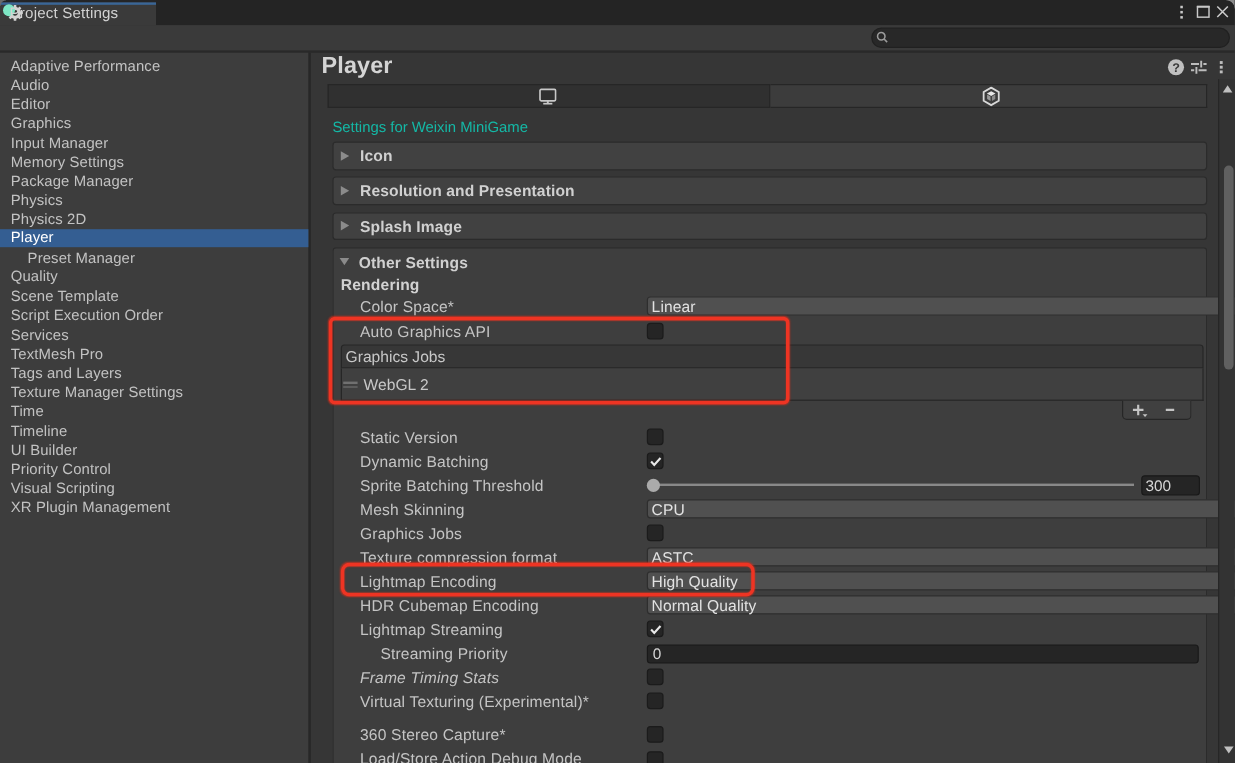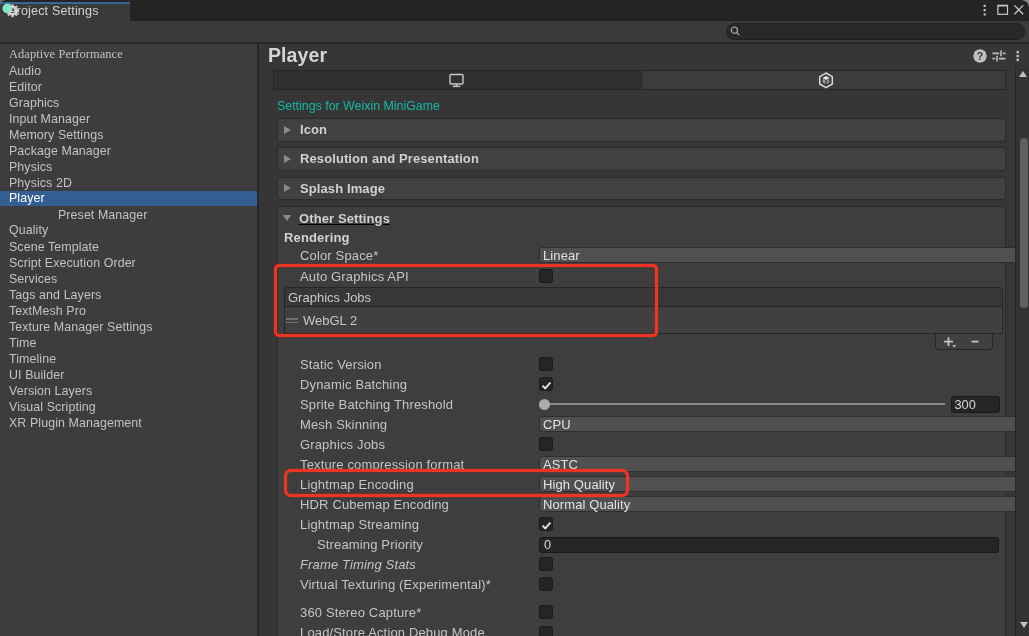--- a/index.html
+++ b/index.html
@@ -65,21 +65,21 @@
   <div class="abs" style="left:726px;top:22.5px;width:298.5px;height:17px;background:#282828;border:1px solid #202020;border-radius:8.5px;box-sizing:border-box;"></div>
   <svg class="abs" style="left:729px;top:25px;" width="13" height="13" viewBox="0 0 13 13">
     <circle cx="5.4" cy="5.2" r="3.1" fill="none" stroke="#9b9b9b" stroke-width="1.3"></circle>
     <path d="M7.7 7.5 L10.3 10.1" stroke="#9b9b9b" stroke-width="1.3"></path>
   </svg>
 
   <div class="abs" style="left:0;top:44px;width:257px;height:592px;background:#3d3d3d;"></div>
   <div class="abs" style="left:257px;top:44px;width:2px;height:592px;background:#272727;"></div>
   <div id="sidebar" class="abs" style="left:0;top:46.5px;width:257px;">
       <div style="height:16px;display:flex;align-items:center;padding-left:9px;">
-      <span style="font-size:12.4px;letter-spacing:0.1px;color:#c2c2c2;font-family:Liberation Serif, serif;">Adaptive Performance</span>
+      <span style="font-size:12.4px;letter-spacing:0.1px;color:#c2c2c2;">Adaptive Performance</span>
       </div>
       <div style="height:16px;display:flex;align-items:center;padding-left:9px;">
       <span style="font-size:12.4px;letter-spacing:0.1px;color:#c2c2c2;">Audio</span>
       </div>
       <div style="height:16px;display:flex;align-items:center;padding-left:9px;">
       <span style="font-size:12.4px;letter-spacing:0.1px;color:#c2c2c2;">Editor</span>
       </div>
       <div style="height:16px;display:flex;align-items:center;padding-left:9px;">
       <span style="font-size:12.4px;letter-spacing:0.1px;color:#c2c2c2;">Graphics</span>
       </div>
@@ -94,55 +94,55 @@
       </div>
       <div style="height:16px;display:flex;align-items:center;padding-left:9px;">
       <span style="font-size:12.4px;letter-spacing:0.1px;color:#c2c2c2;">Physics</span>
       </div>
       <div style="height:16px;display:flex;align-items:center;padding-left:9px;">
       <span style="font-size:12.4px;letter-spacing:0.1px;color:#c2c2c2;">Physics 2D</span>
       </div>
       <div style="height:15px;margin-bottom:1px;display:flex;align-items:center;padding-left:9px;background:#345e92;">
       <span style="font-size:12.4px;letter-spacing:0.1px;color:#ffffff;">Player</span>
       </div>
-      <div style="height:16px;display:flex;align-items:center;padding-left:23px;margin-left:35px;">
+      <div style="height:16px;display:flex;align-items:center;padding-left:23px;">
       <span style="font-size:12.4px;letter-spacing:0.1px;color:#c2c2c2;">Preset Manager</span>
       </div>
       <div style="height:16px;display:flex;align-items:flex-start;padding-left:9px;">
       <span style="font-size:12.4px;letter-spacing:0.1px;color:#c2c2c2;">Quality</span>
       </div>
       <div style="height:16px;display:flex;align-items:center;padding-left:9px;">
       <span style="font-size:12.4px;letter-spacing:0.1px;color:#c2c2c2;">Scene Template</span>
       </div>
       <div style="height:16px;display:flex;align-items:center;padding-left:9px;">
       <span style="font-size:12.4px;letter-spacing:0.1px;color:#c2c2c2;">Script Execution Order</span>
       </div>
       <div style="height:16px;display:flex;align-items:center;padding-left:9px;">
       <span style="font-size:12.4px;letter-spacing:0.1px;color:#c2c2c2;">Services</span>
       </div>
       <div style="height:16px;display:flex;align-items:center;padding-left:9px;">
+      <span style="font-size:12.4px;letter-spacing:0.1px;color:#c2c2c2;">TextMesh Pro</span>
+      </div>
+      <div style="height:16px;display:flex;align-items:center;padding-left:9px;">
       <span style="font-size:12.4px;letter-spacing:0.1px;color:#c2c2c2;">Tags and Layers</span>
       </div>
       <div style="height:16px;display:flex;align-items:center;padding-left:9px;">
-      <span style="font-size:12.4px;letter-spacing:0.1px;color:#c2c2c2;">TextMesh Pro</span>
-      </div>
-      <div style="height:16px;display:flex;align-items:center;padding-left:9px;">
       <span style="font-size:12.4px;letter-spacing:0.1px;color:#c2c2c2;">Texture Manager Settings</span>
       </div>
       <div style="height:16px;display:flex;align-items:center;padding-left:9px;">
       <span style="font-size:12.4px;letter-spacing:0.1px;color:#c2c2c2;">Time</span>
       </div>
       <div style="height:16px;display:flex;align-items:center;padding-left:9px;">
       <span style="font-size:12.4px;letter-spacing:0.1px;color:#c2c2c2;">Timeline</span>
       </div>
       <div style="height:16px;display:flex;align-items:center;padding-left:9px;">
       <span style="font-size:12.4px;letter-spacing:0.1px;color:#c2c2c2;">UI Builder</span>
       </div>
       <div style="height:16px;display:flex;align-items:center;padding-left:9px;">
-      <span style="font-size:12.4px;letter-spacing:0.1px;color:#c2c2c2;">Version Layers</span>
+      <span style="font-size:12.4px;letter-spacing:0.1px;color:#c2c2c2;">Priority Control</span>
       </div>
       <div style="height:16px;display:flex;align-items:center;padding-left:9px;">
       <span style="font-size:12.4px;letter-spacing:0.1px;color:#c2c2c2;">Visual Scripting</span>
       </div>
       <div style="height:16px;display:flex;align-items:center;padding-left:9px;">
       <span style="font-size:12.4px;letter-spacing:0.1px;color:#c2c2c2;">XR Plugin Management</span>
       </div>
     </div>
 
   <div class="abs" style="left:268px;top:44px;width:740px;height:22px;display:flex;align-items:center;">
@@ -189,21 +189,21 @@
   <div class="hdrbox" style="top:147px;">
       <span class="t tri-r"></span>
       <span class="s">Resolution and Presentation</span>
     </div>
   <div class="hdrbox" style="top:176.5px;">
       <span class="t tri-r"></span>
       <span class="s">Splash Image</span>
     </div>
 
   <div class="abs" style="left:277px;top:206px;width:729px;height:430px;background:#3e3e3e;border:1px solid #2b2b2b;border-bottom:none;border-radius:3px 3px 0 0;box-sizing:border-box;"></div>
-  <div class="abs" style="left:277px;top:206px;width:727px;height:24px;display:flex;align-items:center;text-decoration:underline;">
+  <div class="abs" style="left:277px;top:206px;width:727px;height:24px;display:flex;align-items:center;">
     <span class="t tri-d" style="margin-left:6px;"></span>
     <span style="font-size:13px;font-weight:bold;color:#d0d0d0;margin-left:8px;letter-spacing:0.1px;">Other Settings</span>
   </div>
   <div class="row" style="left:284px;top:227px;">
       <span class="lbl bold">Rendering</span>
     </div>
 
   <div id="rows">
       <div class="row" style="left:300px;top:245px;">
         <span class="lbl">Color Space*</span>

